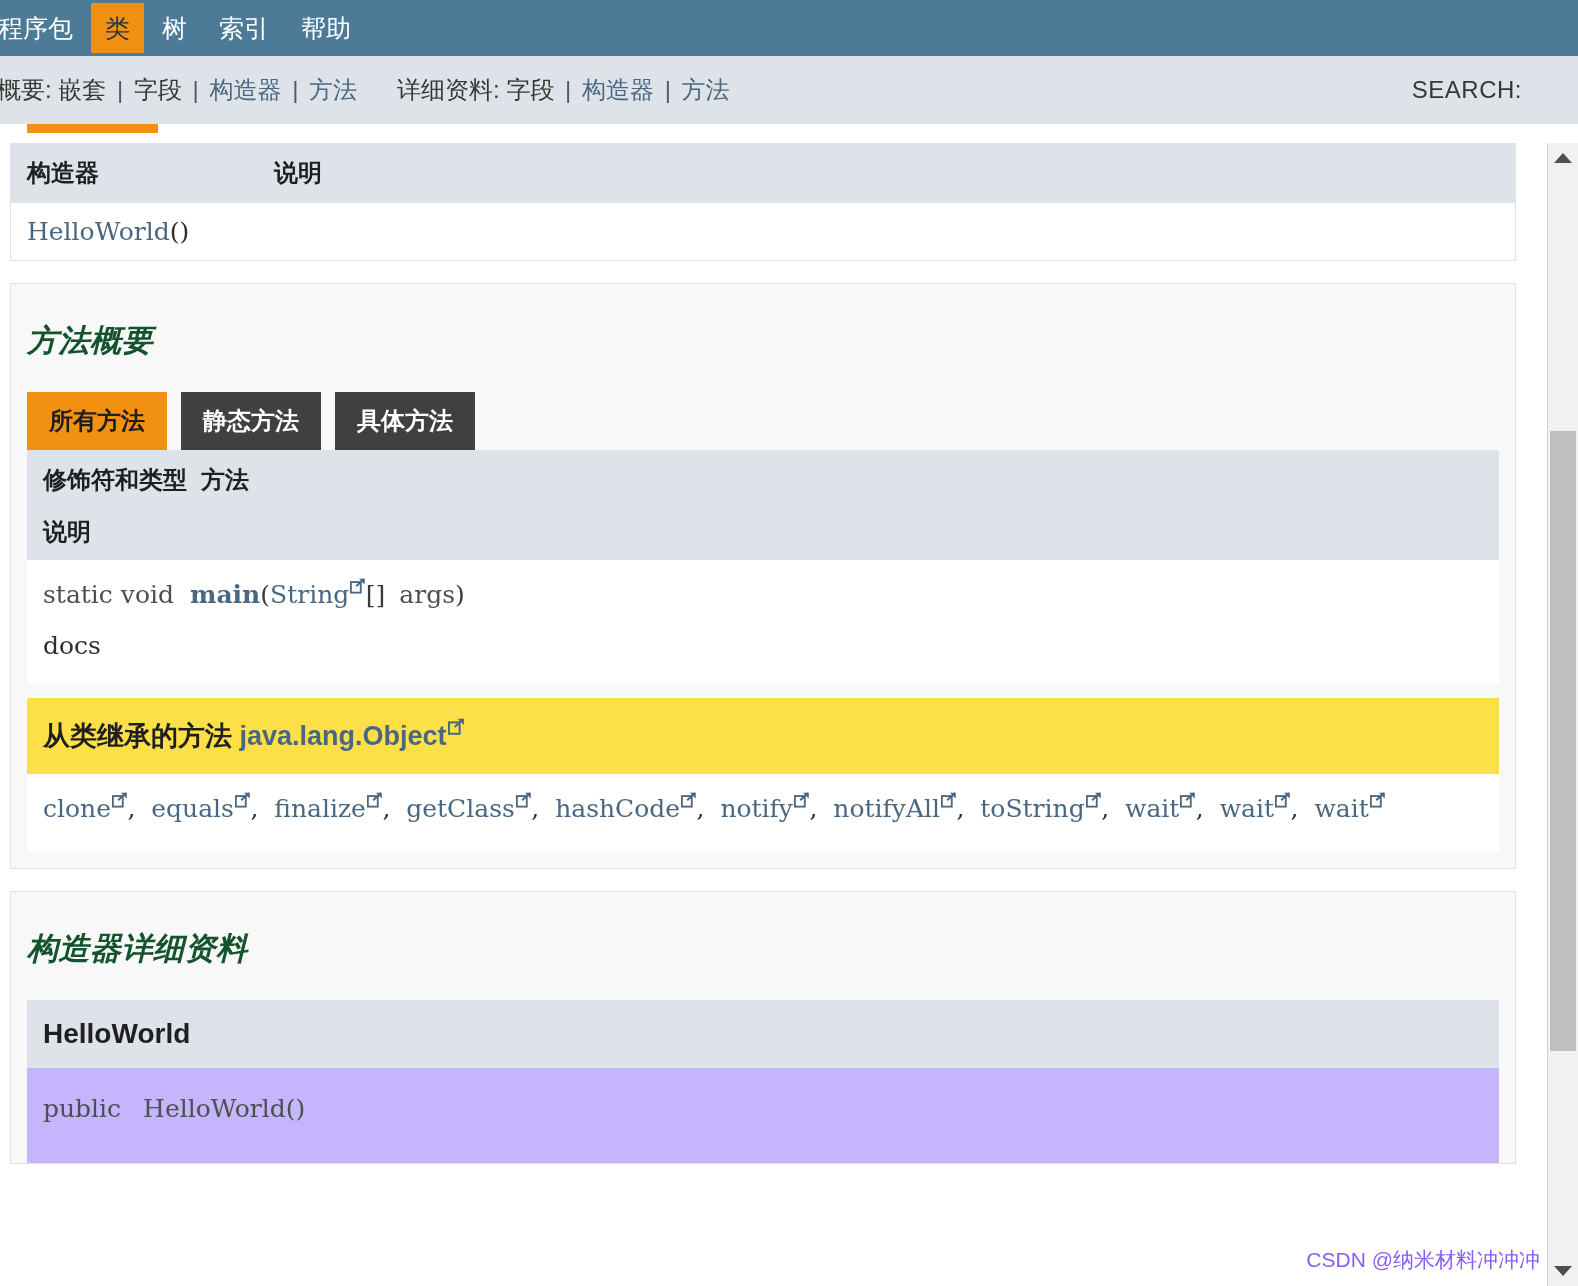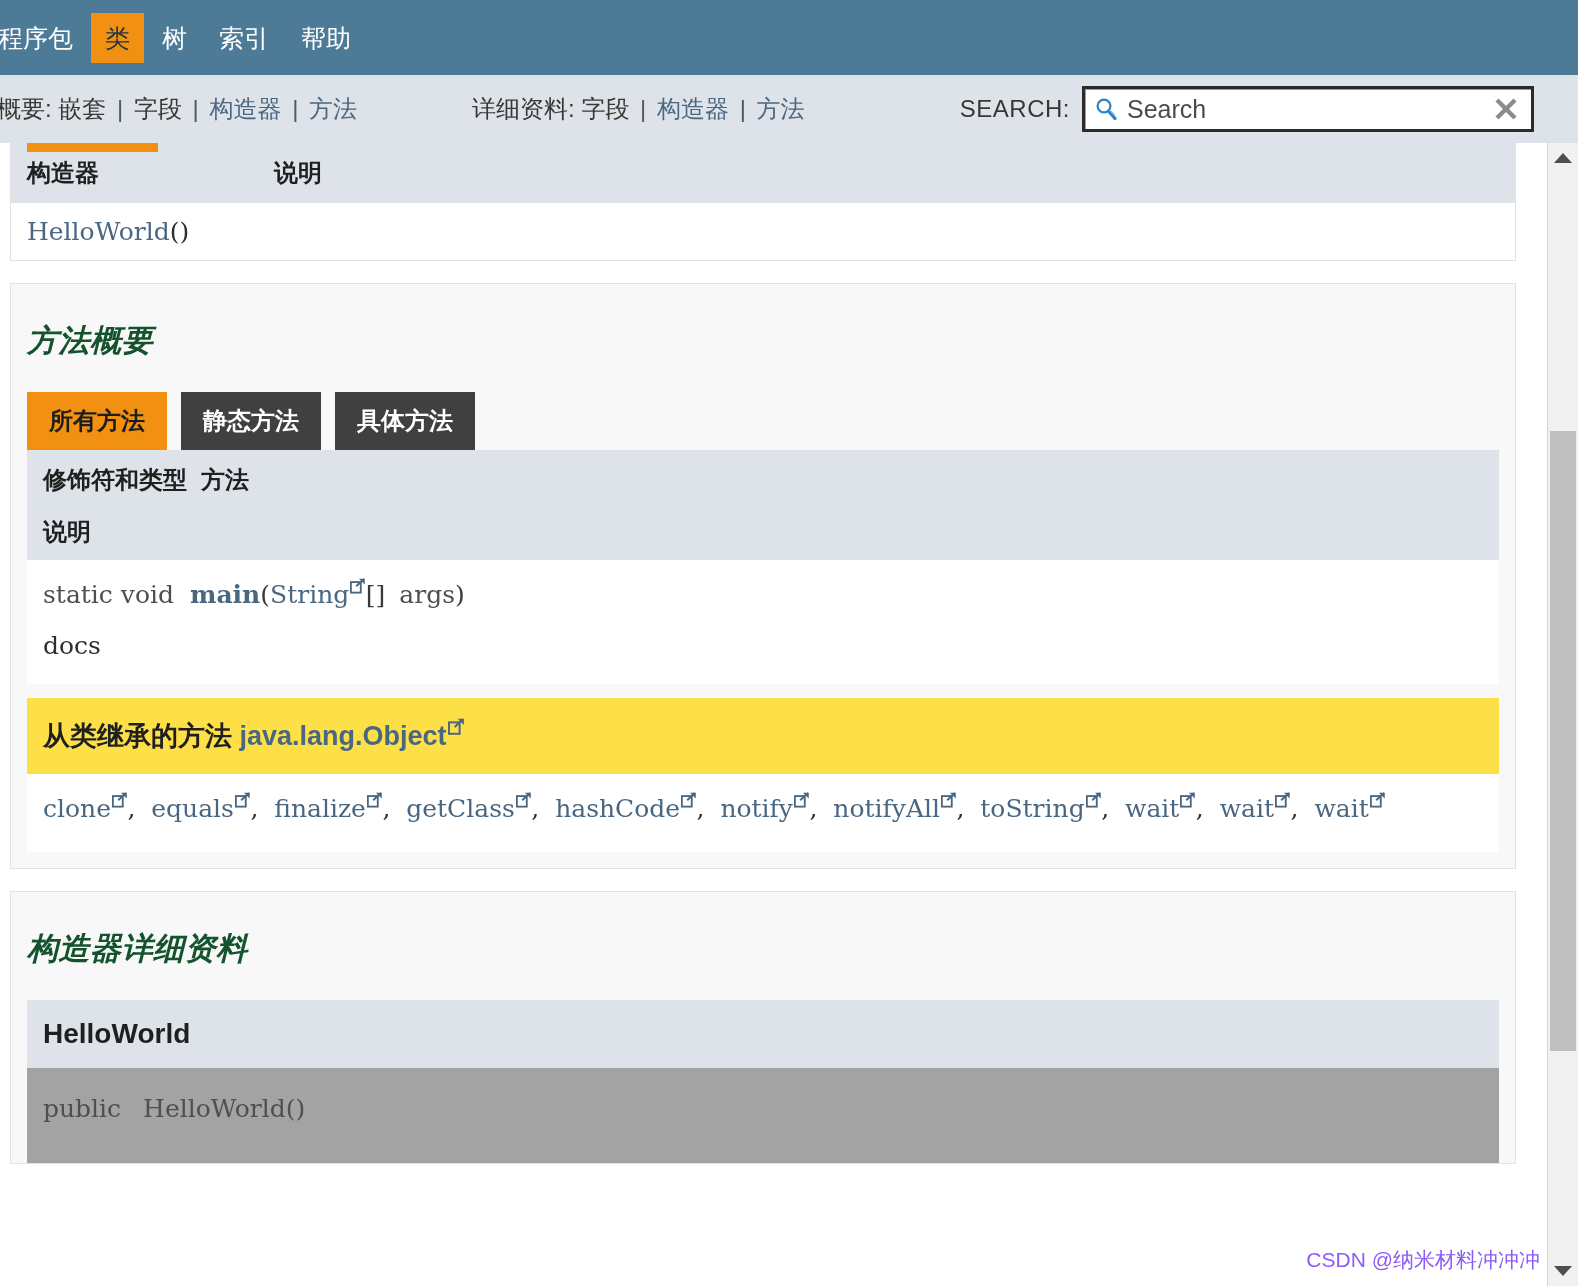--- a/index.html
+++ b/index.html
@@ -11,21 +11,21 @@
     width: 1578px;
     height: 1286px;
     overflow: hidden;
     font-family: "Liberation Sans", "DejaVu Sans", sans-serif;
     position: relative;
   }
 
   
   #top-nav {
     background: #4D7A97;
-    height: 75px;
+    height: 56px;
     display: flex;
     align-items: center;
     padding-left: 0px;
     box-sizing: border-box;
   }
   .nav-item {
     color: #ffffff;
     font-size: 25px;
     padding: 10px 14px;
     margin-right: 4px;
@@ -50,21 +50,21 @@
     box-sizing: border-box;
     gap: 40px;
   }
   .subnav-group {
     font-size: 24px;
     color: #353833;
     white-space: nowrap;
     line-height: 30px;
   }
   #summary-group { margin-left: -3px; }
-  #detail-group  { margin-left: 75px; }
+  #detail-group  { }
   .subnav-group .lnk { color: #4A6782; cursor: pointer; }
   .subnav-group .sep { color: #555a5f; padding: 0 4px; }
   .subnav-group .plain { color: #353833; }
 
   
   #search-area {
     position: absolute;
     right: 44px;
     top: 50%;
     transform: translateY(-50%);
@@ -232,21 +232,21 @@
 
   
   .member-head {
     background: #DEE3E9;
     padding: 18px 16px;
     font-size: 28px;
     font-weight: bold;
     color: #1f1f1f;
   }
   .member-body {
-    background: #a3a3a3;
+    background: #c4b5fd;
     padding: 26px 16px 40px 16px;
   }
 
   
   .ext {
     display: inline-block;
     width: 0.62em;
     height: 0.62em;
     position: relative;
     vertical-align: super;
@@ -343,36 +343,20 @@
     <span class="plain">详细资料:</span>
     <span class="plain">字段</span>
     <span class="sep">|</span>
     <span class="lnk">构造器</span>
     <span class="sep">|</span>
     <span class="lnk">方法</span>
   </div>
 
   <div id="search-area">
     <span id="search-label">SEARCH:</span>
-    <div id="search-box">
-      <span style="flex:0 0 auto;display:flex;align-items:center;">
-        <svg width="26" height="26" viewBox="0 0 26 26">
-          <circle cx="11" cy="10" r="6.4" fill="none" stroke="#2f7fc0" stroke-width="2.2"></circle>
-          <line x1="15.5" y1="15" x2="22" y2="22.5" stroke="#2f7fc0" stroke-width="3.2" stroke-linecap="round"></line>
-          <line x1="16.5" y1="14" x2="21.5" y2="19" stroke="#8ab6dd" stroke-width="1.4"></line>
-        </svg>
-      </span>
-      <input id="search-input" type="text" value="" placeholder="Search" style="">
-      <span id="reset-btn">
-        <svg width="30" height="30" viewBox="0 0 30 30">
-          <line x1="6" y1="6" x2="24" y2="24" stroke="#8c8c8c" stroke-width="4.5" stroke-linecap="butt"></line>
-          <line x1="24" y1="6" x2="6" y2="24" stroke="#8c8c8c" stroke-width="4.5" stroke-linecap="butt"></line>
-        </svg>
-      </span>
-    </div>
   </div>
 
   <div id="tab-stub"></div>
 </div>
 
 <div id="content">
 <div id="content-inner">
 
   <div class="block plain-top" style="background:#ffffff;">
     <table class="sum-table">

